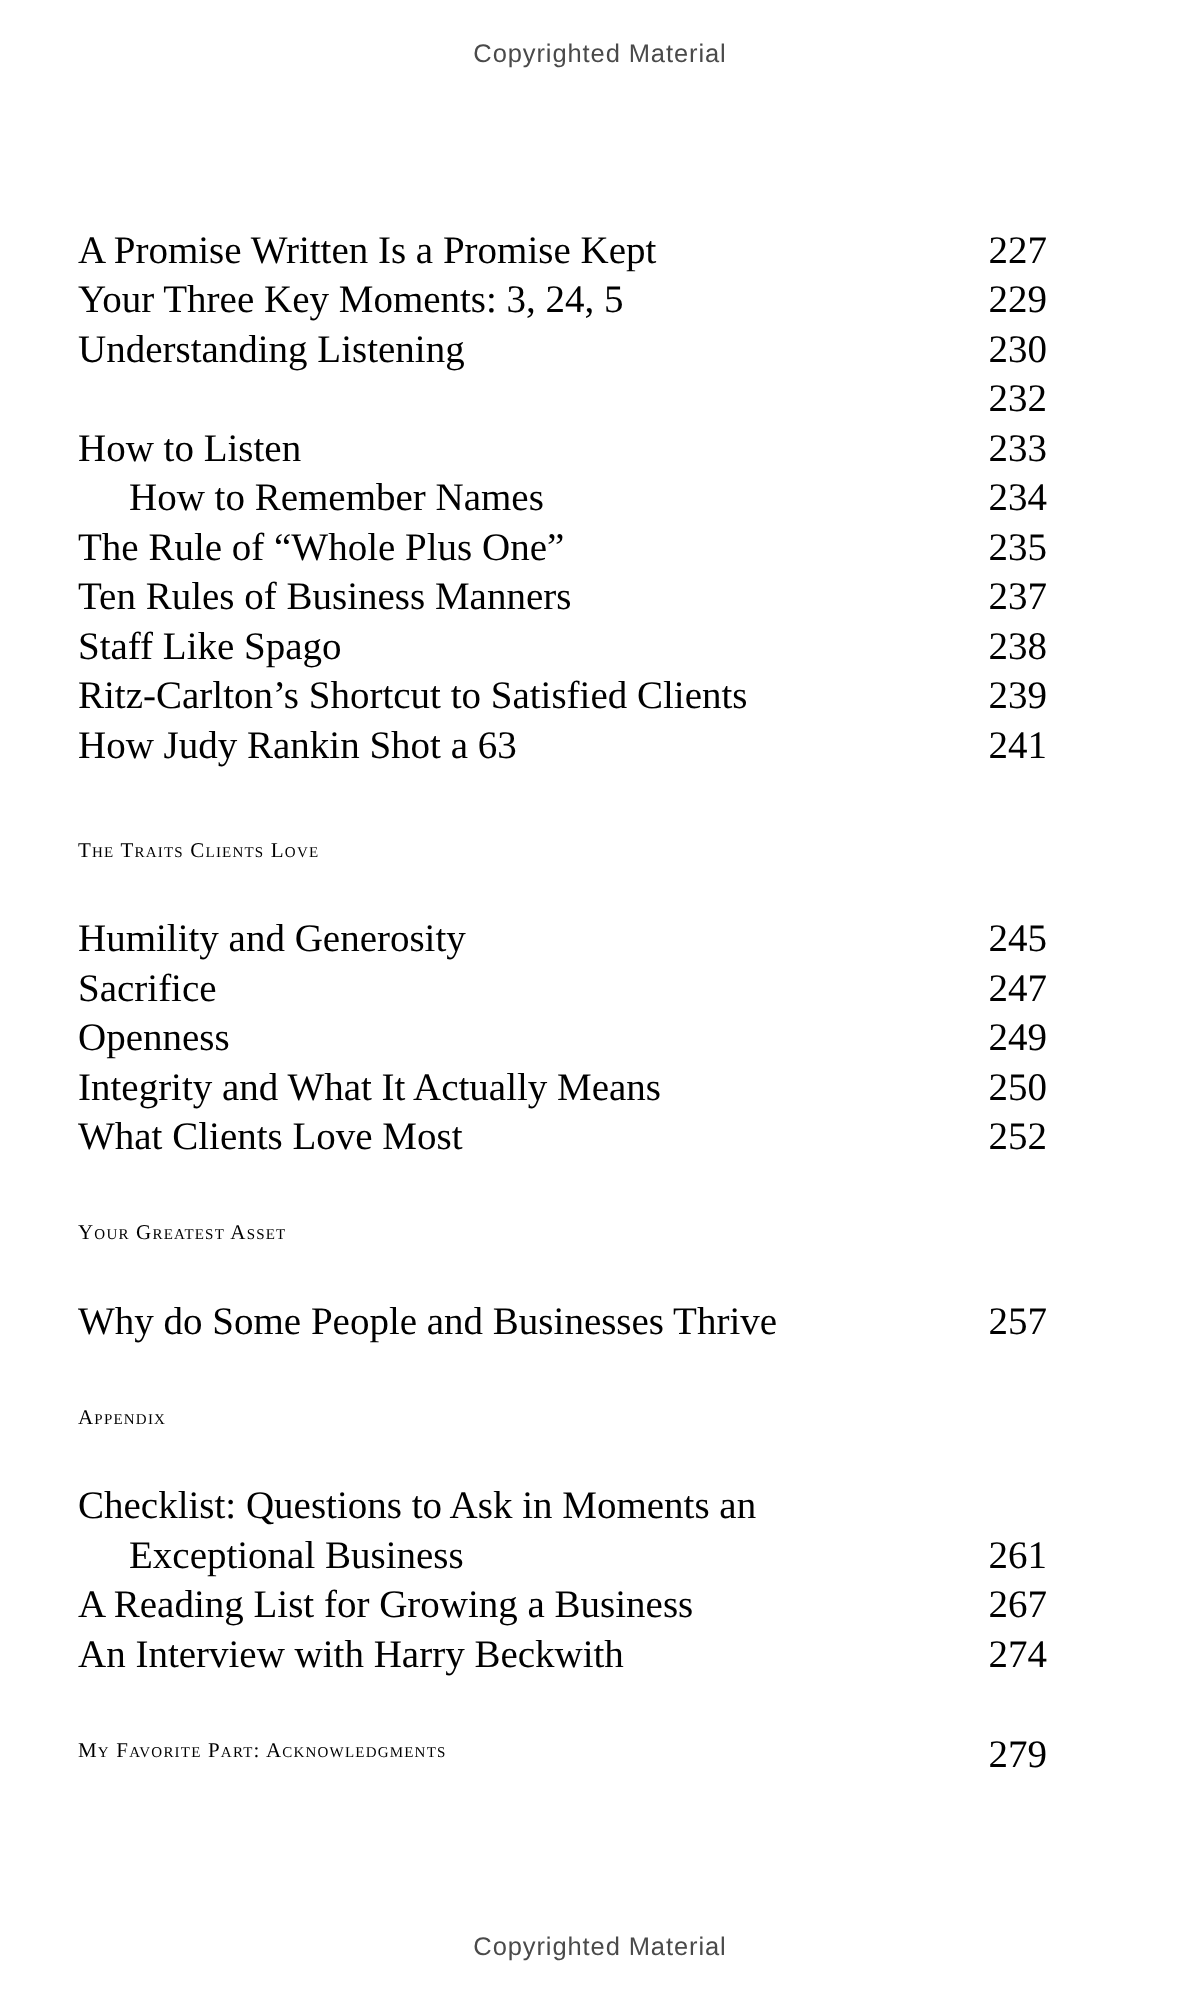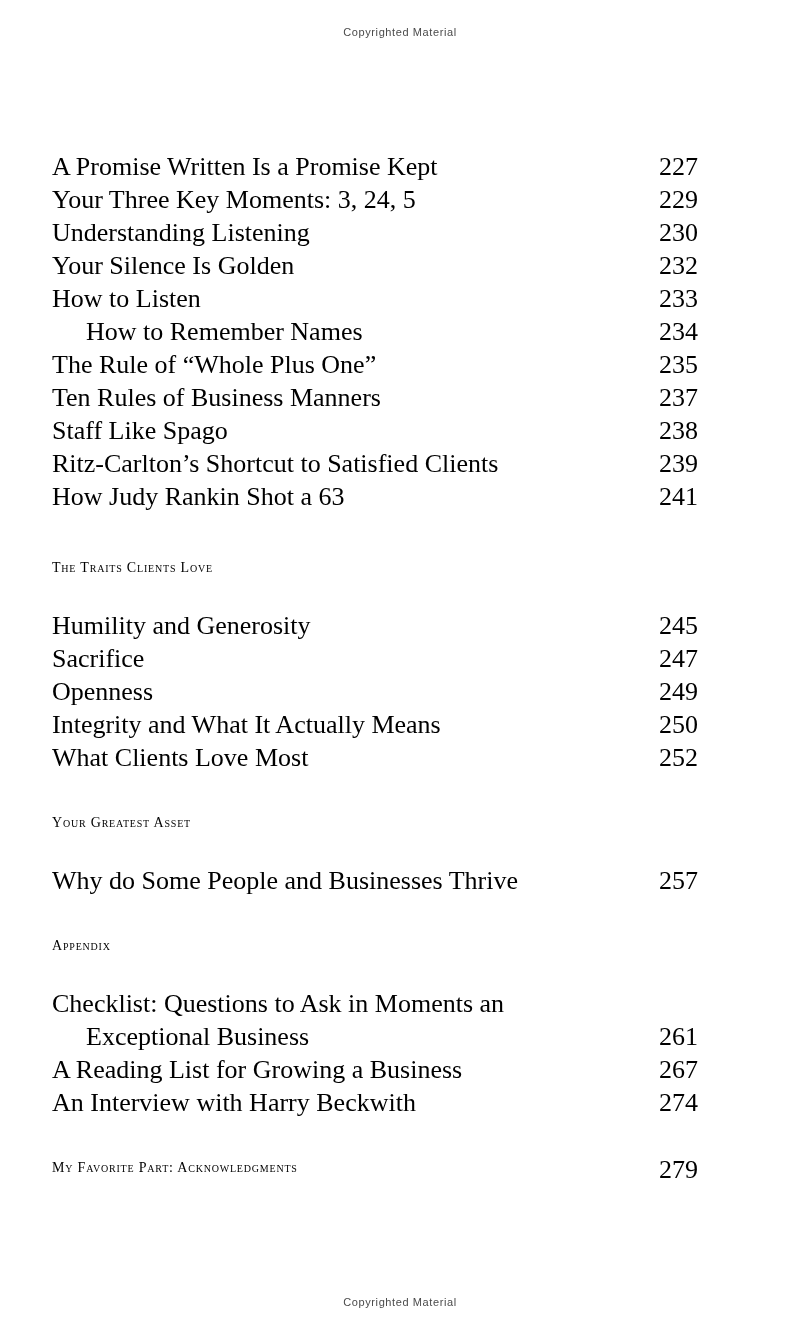--- a/index.html
+++ b/index.html
@@ -19,21 +19,21 @@
     position: absolute;
     inset: 0;
     background: #ffffff;
   }
   .watermark {
     position: absolute;
     left: 0;
     width: 100%;
     text-align: center;
     font-family: "Liberation Sans", sans-serif;
-    font-size: 11px;
+    font-size: 17px;
     letter-spacing: 0.6px;
     color: #4a4a4a;
   }
   .watermark.top { top: 26px; }
   .watermark.bottom { bottom: 27px; }
 
   .content {
     position: absolute;
     left: 52px;
     top: 150px;
@@ -97,21 +97,20 @@
         <span class="title">Your Three Key Moments: 3, 24, 5</span>
         <span class="spacer"></span>
         <span class="page-num">229</span>
       </div>
       <div class="entry">
         <span class="title">Understanding Listening</span>
         <span class="spacer"></span>
         <span class="page-num">230</span>
       </div>
       <div class="entry">
-        <span class="title">Your Silence Is Golden</span>
         <span class="spacer"></span>
         <span class="page-num">232</span>
       </div>
       <div class="entry">
         <span class="title">How to Listen</span>
         <span class="spacer"></span>
         <span class="page-num">233</span>
       </div>
       <div class="entry cont">
         <span class="title">How to Remember Names</span>

